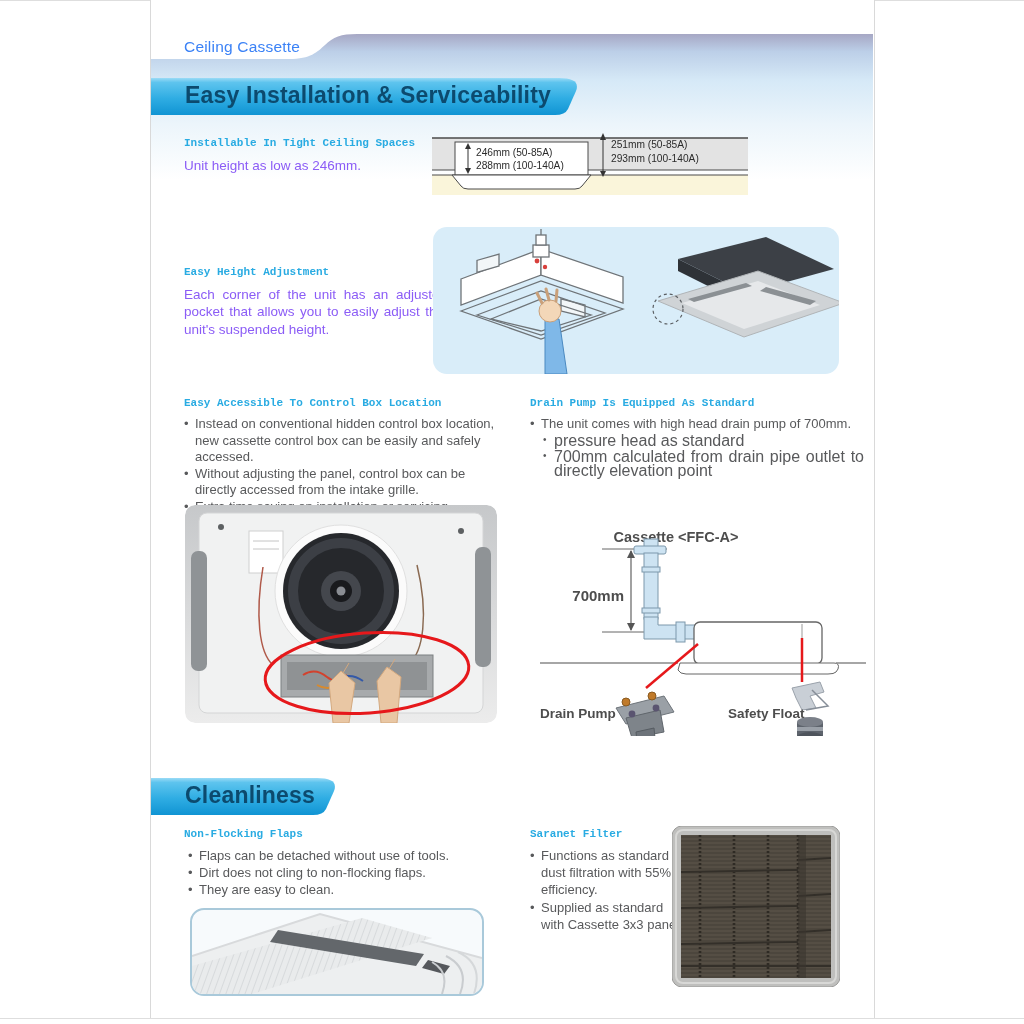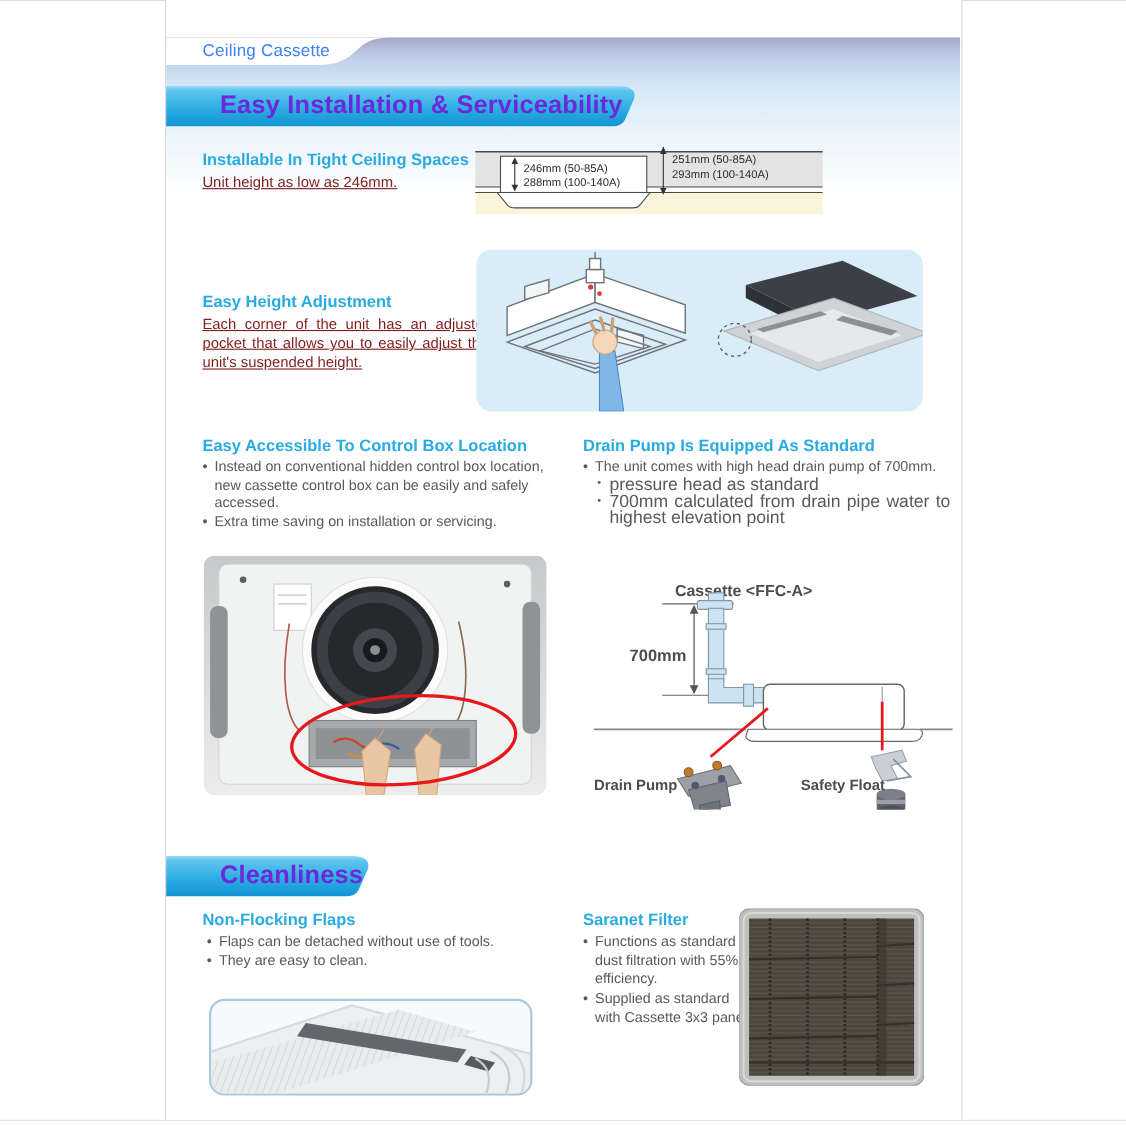--- a/index.html
+++ b/index.html
@@ -5,24 +5,24 @@
   html,body{margin:0;padding:0;background:#ffffff;}
   body{width:1024px;height:1024px;position:relative;overflow:hidden;
        font-family:"Liberation Sans", sans-serif;color:#58595b;}
   .abs{position:absolute;}
   .hairline{position:absolute;background:#dedede;height:1px;left:0;width:1024px;}
   .page{position:absolute;left:150px;top:0;width:723px;height:1018px;
         border-left:1px solid #d9d9d9;border-right:1px solid #d9d9d9;background:#fff;}
   .tag{position:absolute;left:184px;top:38px;font-size:15.5px;color:#3b82f6;letter-spacing:.2px;}
   .banner{position:absolute;left:151px;height:37px;}
   .banner svg{position:absolute;left:0;top:0;}
-  .banner .txt{position:absolute;left:49px;top:4px;font-size:23px;font-weight:bold;color:#6d28d9;
+  .banner .txt{position:absolute;left:34px;top:4px;font-size:23px;font-weight:bold;color:#0c4a6e;
                letter-spacing:.2px;white-space:nowrap;}
-  .h-sec{position:absolute;font-size:15px;font-weight:bold;color:#29abe2;white-space:nowrap;}
-  .body-txt{position:absolute;font-size:13.5px;line-height:17.4px;color:#7f1d1d;text-decoration:underline;}
+  .h-sec{position:absolute;font-size:11px;font-weight:bold;color:#29abe2;white-space:nowrap;font-family:Liberation Mono, monospace;}
+  .body-txt{position:absolute;font-size:13.5px;line-height:17.4px;color:#8b5cf6;}
   .just{text-align:justify;}
   .bullets{position:absolute;font-size:13px;line-height:16.6px;color:#58595b;}
   .bullet{position:relative;padding-left:11px;}
   .bullet::before{content:"\2022";position:absolute;left:0;top:0;}
   .subnote{position:relative;padding-left:24px;font-size:16px;line-height:14px;margin:1px 0 2px 0;}
   .subnote::before{content:"\2022";position:absolute;left:13px;top:-1px;font-size:10px;}
   .photo{position:absolute;overflow:hidden;}
   .dg-label{font-weight:bold;fill:#4d4d4d;}
 </style>
 </head>
@@ -122,20 +122,21 @@
     <polygon points="255,72 313,56 319,59 261,75" fill="#8b9094"></polygon>
     <polygon points="333,60 383,74 377,78 327,64" fill="#8b9094"></polygon>
     <circle cx="235" cy="82" r="15" fill="none" stroke="#5a5e62" stroke-width="1.2" stroke-dasharray="3,3"></circle>
   </g>
 </svg>
 </div>
 
 <div class="h-sec" style="left:184px;top:397px;">Easy Accessible To Control Box Location</div>
 <div class="bullets" style="left:184px;top:416px;width:320px;">
   <div class="bullet">Instead on conventional hidden control box location, new cassette control box can be easily and safely accessed.</div>
+  <div class="bullet">Without adjusting the panel, control box can be directly accessed from the intake grille.</div>
   <div class="bullet">Extra time saving on installation or servicing.</div>
 </div>
 
 <div class="photo" style="left:185px;top:505px;width:312px;height:218px;border-radius:10px;">
 <svg width="312" height="218" viewBox="0 0 312 218">
   <defs>
     <linearGradient id="pgrad" x1="0" y1="0" x2="0" y2="1">
       <stop offset="0" stop-color="#c6c8ca"></stop>
           <stop offset="1" stop-color="#ececec"></stop>
     </linearGradient>
@@ -169,21 +170,21 @@
         <line x1="204" y1="164" x2="210" y2="154"></line>
   </g>
   <ellipse cx="182" cy="168" rx="102" ry="40" fill="none" stroke="#e6181b" stroke-width="3" transform="rotate(-4 182 168)"></ellipse>
 </svg>
 </div>
 
 <div class="h-sec" style="left:530px;top:397px;">Drain Pump Is Equipped As Standard</div>
 <div class="bullets just" style="left:530px;top:416px;width:334px;">
   <div class="bullet">The unit comes with high head drain pump of 700mm.</div>
   <div class="subnote">pressure head as standard</div>
-  <div class="subnote">700mm calculated from drain pipe water to highest elevation point</div>
+  <div class="subnote">700mm calculated from drain pipe outlet to directly elevation point</div>
 </div>
 
 <svg class="abs" style="left:528px;top:522px;" width="344" height="214" viewBox="0 0 344 214">
   <text x="148" y="20" text-anchor="middle" font-size="14.5" class="dg-label">Cassette &lt;FFC-A&gt;</text>
   <line x1="74" y1="27" x2="139" y2="27" stroke="#666" stroke-width="1"></line>
   <line x1="74" y1="110" x2="139" y2="110" stroke="#666" stroke-width="1"></line>
   <line x1="103" y1="29" x2="103" y2="108" stroke="#555" stroke-width="1.1"></line>
   <polygon points="99,36 107,36 103,28" fill="#555"></polygon>
   <polygon points="99,101 107,101 103,109" fill="#555"></polygon>
   <text x="96" y="79" text-anchor="end" font-size="15" class="dg-label">700mm</text>
@@ -235,20 +236,21 @@
       </linearGradient>
     </defs>
     <path d="M0,0 L166,0 Q188,0 183,13 L175,31 Q172,37 162,37 L0,37 Z" fill="url(#banGrad2)"></path>
   </svg>
   <span class="txt">Cleanliness</span>
 </div>
 
 <div class="h-sec" style="left:184px;top:828px;">Non-Flocking Flaps</div>
 <div class="bullets" style="left:188px;top:847px;width:320px;line-height:17.2px;">
   <div class="bullet">Flaps can be detached without use of tools.</div>
+  <div class="bullet">Dirt does not cling to non-flocking flaps.</div>
   <div class="bullet">They are easy to clean.</div>
 </div>
 
 <div class="photo" style="left:190px;top:908px;width:290px;height:84px;border-radius:14px;border:2px solid #a9c9da;background:#f7fafc;">
 <svg width="290" height="84" viewBox="0 0 290 84">
   <defs>
     <pattern id="ribs" width="6" height="6" patternUnits="userSpaceOnUse" patternTransform="rotate(20)">
       <rect width="6" height="6" fill="#e9ebec"></rect>
       <line x1="0" y1="0" x2="0" y2="6" stroke="#cfd3d5" stroke-width="1.4"></line>
     </pattern>

